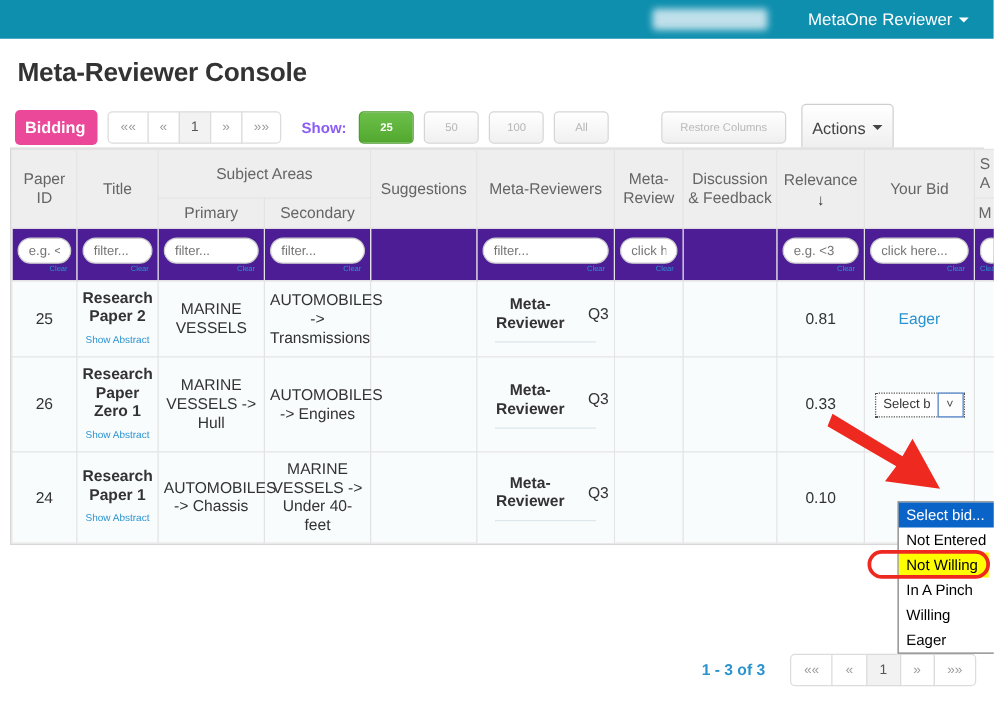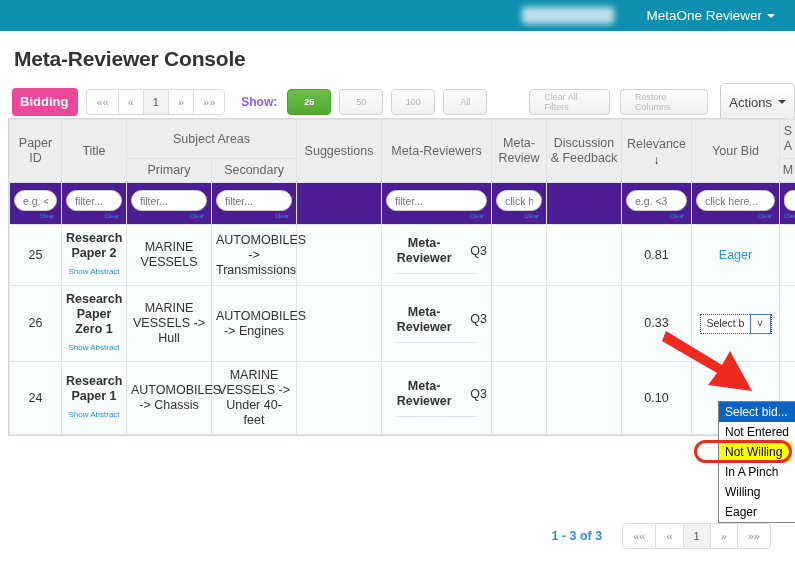--- a/index.html
+++ b/index.html
@@ -170,21 +170,21 @@
     position:absolute; left:694px; top:440px; width:98px; height:23px;
     border:3px solid #ee2a20; border-radius:12px; z-index:31;
     pointer-events:none;
   }
 
   
   .arrow-svg { position:absolute; left:660px; top:325px; z-index:25; pointer-events:none; }
 
   
   .footer {
-    position:absolute; right:24px; top:523px;
+    position:absolute; right:14px; top:523px;
     display:flex; align-items:center; gap:12px;
   }
   .range-text { color:#2a93cf; font-weight:bold; font-size:12.5px; }
   .footer .btn-group .pbtn { padding:5px 10px; }
 </style>
 </head>
 <body>
 
 <div class="navbar">
   <div class="redacted"></div>
@@ -209,21 +209,20 @@
 
   <span class="show-label">Show:</span>
   <div class="size-btns">
     <div class="size-btn green">25</div>
     <div class="size-btn">50</div>
     <div class="size-btn">100</div>
     <div class="size-btn">All</div>
   </div>
 
   <div class="util-btns">
-    <div class="util-btn">Clear All Filters</div>
     <div class="util-btn">Restore Columns</div>
   </div>
   <div class="actions-btn">
     <span>Actions</span>
     <i class="caret-dark"></i>
   </div>
 </div>
 
 <div class="table-wrap">
 <table class="grid">

